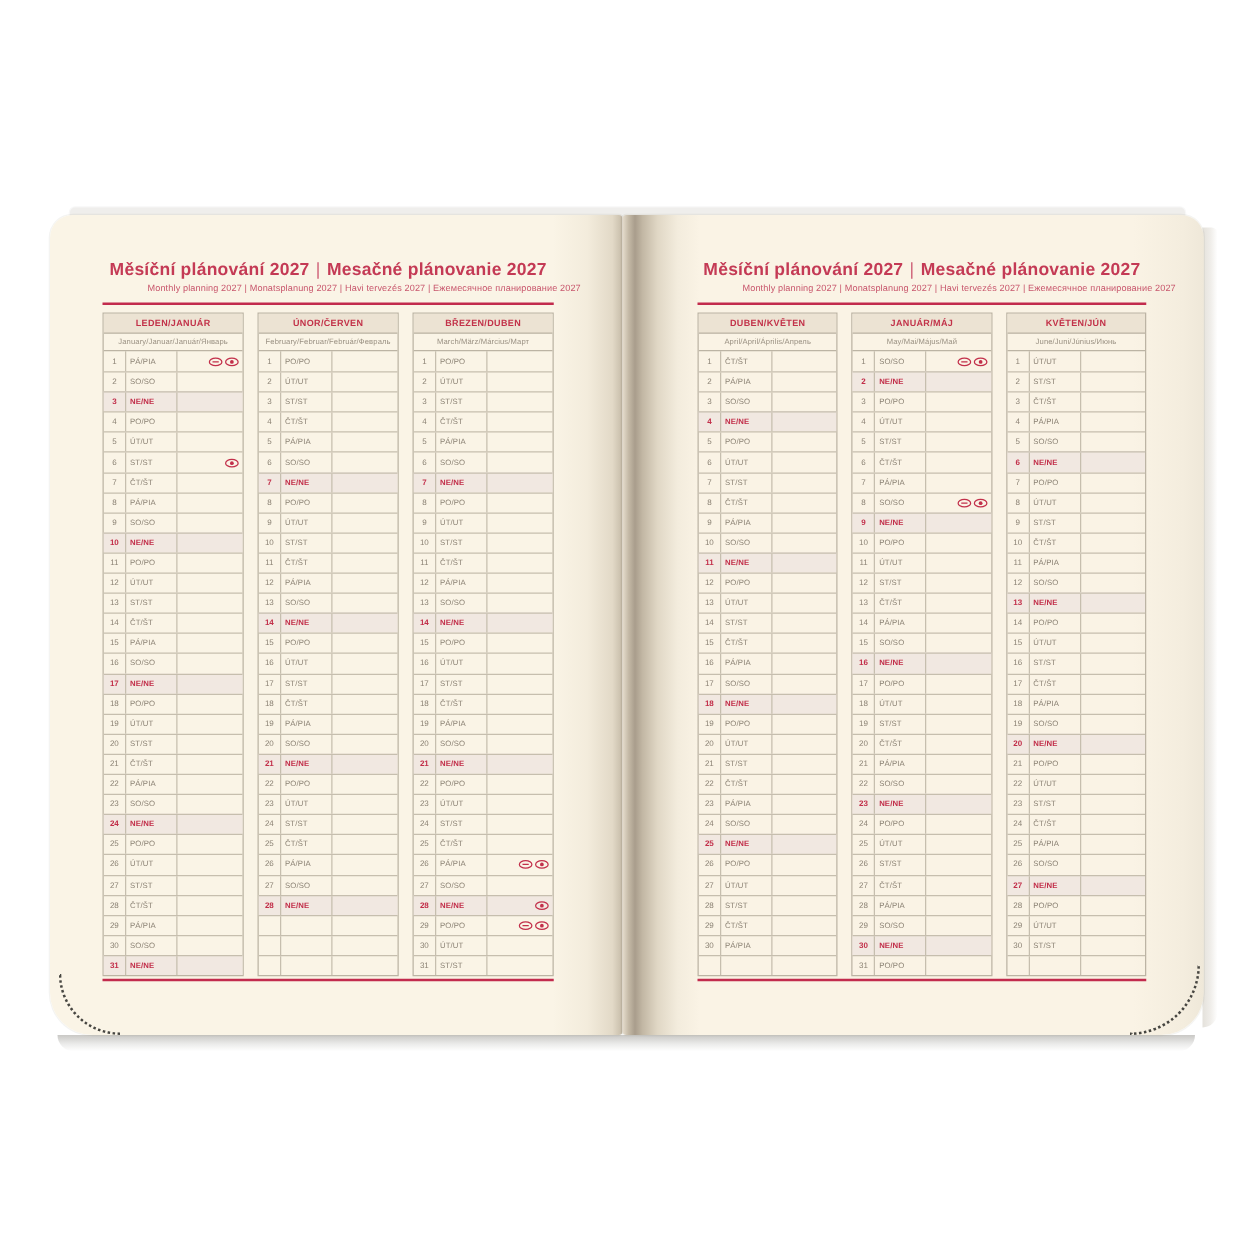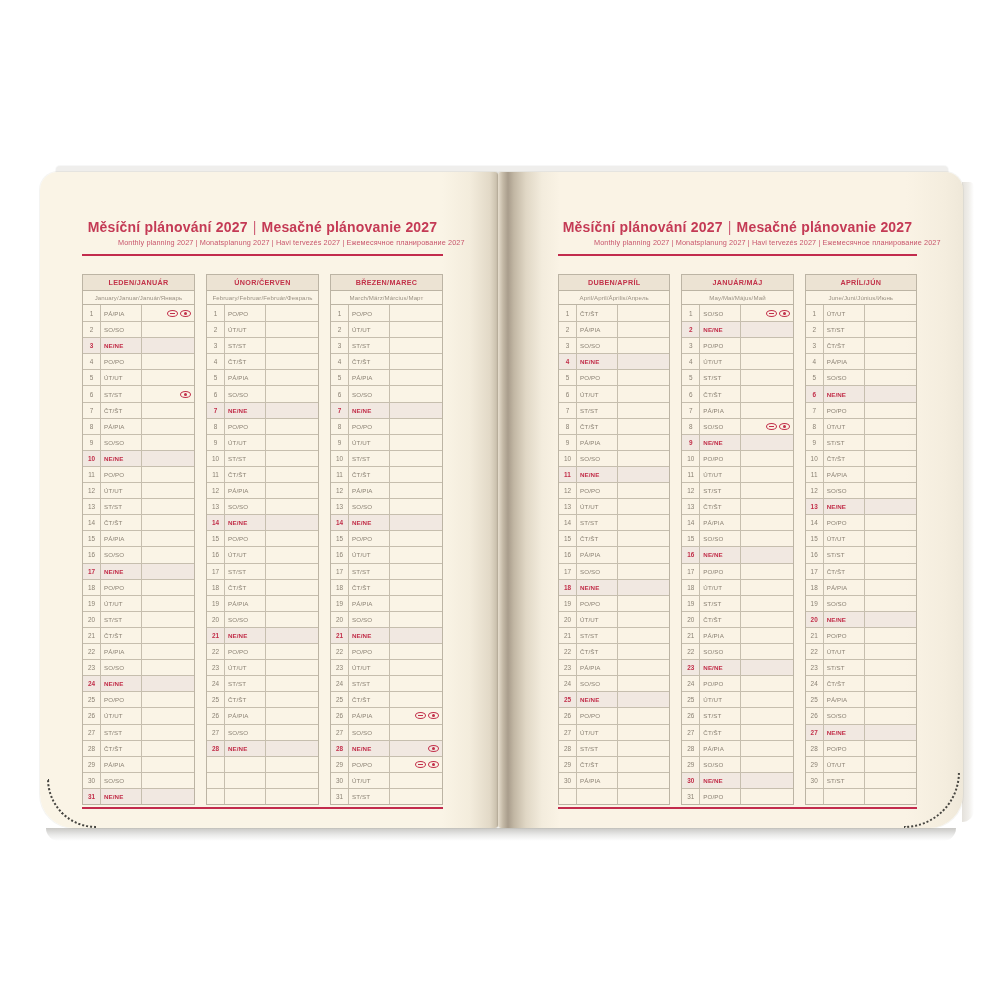--- a/index.html
+++ b/index.html
@@ -18,30 +18,30 @@
   .page-left{
     left:40px;width:458px;border-radius:18px 3px 3px 34px;
     background:linear-gradient(90deg,#faf4e6 0px,#faf4e6 402px,#f3ecdc 430px,#e2d9c7 450px,#cdc3b0 456px,#b9ae9c 458px);
     box-shadow:0 0 0 1px rgba(120,110,90,0.08);
   }
   .page-right{
     left:498px;width:465px;border-radius:3px 18px 34px 3px;
     background:linear-gradient(90deg,#e6ddcd 0px,#c4b9a6 5px,#a99d8c 10px,#c2b7a4 16px,#e0d7c5 28px,#f3ecdd 44px,#faf3e5 62px,#faf3e5 408px,#f4edde 448px,#efe8d9 465px);
     box-shadow:0 0 0 1px rgba(120,110,90,0.08);
   }
-  .content{position:absolute;top:16px;}
+  .content{position:absolute;top:4px;}
   .page-left .content{left:42px;width:361px;}
   .page-right .content{left:60px;width:359px;}
 
   .title{margin-top:31px;text-align:center;font-size:14px;font-weight:700;color:#c43a55;letter-spacing:0.2px;white-space:nowrap;}
   .title .sep{font-weight:300;color:#cf6279;margin:0 5px;}
   .subtitle{margin-top:3px;text-align:right;font-size:7.3px;color:#c8566c;letter-spacing:0.1px;white-space:nowrap;margin-left:36px;}
   .rule{margin-top:7px;height:2px;background:#c22b4d;}
   .months{display:flex;gap:11px;margin-top:6px;}
-  .month{flex:1;border:1px solid #bcb4a4;background:transparent;margin-top:12px;}
+  .month{flex:1;border:1px solid #bcb4a4;background:transparent;}
   .m-head{height:15px;display:flex;align-items:center;justify-content:center;background:#ece3d3;border-bottom:1px solid #bcb4a4;color:#c23249;font-weight:700;font-size:7.2px;letter-spacing:0.3px;white-space:nowrap;}
   .m-sub{height:13px;display:flex;align-items:center;justify-content:center;border-bottom:1px solid #bcb4a4;color:#9a9183;font-size:6.1px;letter-spacing:0.1px;white-space:nowrap;}
   .m-body{height:499px;display:grid;grid-template-rows:repeat(31,1fr);}
   .row{display:flex;border-top:1px solid #c6beae;min-height:0;}
   .m-body .row:first-child{border-top:0;}
   .row.sun{background:#f1e8e1;}
   .c-num{width:17px;flex:0 0 17px;border-right:1px solid #c6beae;display:flex;align-items:center;justify-content:center;font-size:6.4px;color:#8b8274;}
   .c-day{width:37px;flex:0 0 37px;border-right:1px solid #c6beae;display:flex;align-items:center;padding-left:3px;font-size:6.2px;color:#8b8274;letter-spacing:0.1px;white-space:nowrap;}
   .c-note{flex:1;display:flex;align-items:center;justify-content:flex-end;gap:2px;padding-right:3px;}
   .row.sun .c-num,.row.sun .c-day{color:#c22f4a;font-weight:700;}
@@ -392,21 +392,21 @@
                 <div class="c-note"></div>
               </div>
               <div class="row">
                 <div class="c-num"></div>
                 <div class="c-day"></div>
                 <div class="c-note"></div>
               </div>
             </div>
           </div>
         <div class="month">
-            <div class="m-head">BŘEZEN/MAREC</div>
+            <div class="m-head">BŘEZEN/DUBEN</div>
             <div class="m-sub">March/März/Március/Март</div>
             <div class="m-body">
               <div class="row">
                 <div class="c-num">1</div>
                 <div class="c-day">PO/PO</div>
                 <div class="c-note"></div>
               </div>
               <div class="row">
                 <div class="c-num">2</div>
                 <div class="c-day">ÚT/UT</div>
@@ -574,21 +574,21 @@
 
   <div class="page page-right">
     <div class="content">
       <div class="title">
         <span>Měsíční plánování 2027</span><span class="sep">|</span><span>Mesačné plánovanie 2027</span>
       </div>
       <div class="subtitle">Monthly planning 2027 | Monatsplanung 2027 | Havi tervezés 2027 | Ежемесячное планирование 2027</div>
       <div class="rule"></div>
       <div class="months">
         <div class="month">
-            <div class="m-head">DUBEN/APRÍL</div>
+            <div class="m-head">DUBEN/KVĚTEN</div>
             <div class="m-sub">April/April/Április/Апрель</div>
             <div class="m-body">
               <div class="row">
                 <div class="c-num">1</div>
                 <div class="c-day">ČT/ŠT</div>
                 <div class="c-note"></div>
               </div>
               <div class="row">
                 <div class="c-num">2</div>
                 <div class="c-day">PÁ/PIA</div>
@@ -902,21 +902,21 @@
                 <div class="c-note"></div>
               </div>
               <div class="row">
                 <div class="c-num">31</div>
                 <div class="c-day">PO/PO</div>
                 <div class="c-note"></div>
               </div>
             </div>
           </div>
         <div class="month">
-            <div class="m-head">APRÍL/JÚN</div>
+            <div class="m-head">KVĚTEN/JÚN</div>
             <div class="m-sub">June/Juni/Június/Июнь</div>
             <div class="m-body">
               <div class="row">
                 <div class="c-num">1</div>
                 <div class="c-day">ÚT/UT</div>
                 <div class="c-note"></div>
               </div>
               <div class="row">
                 <div class="c-num">2</div>
                 <div class="c-day">ST/ST</div>

